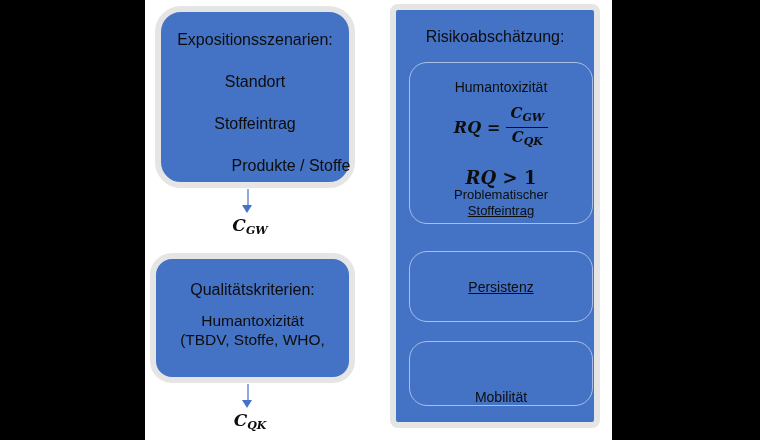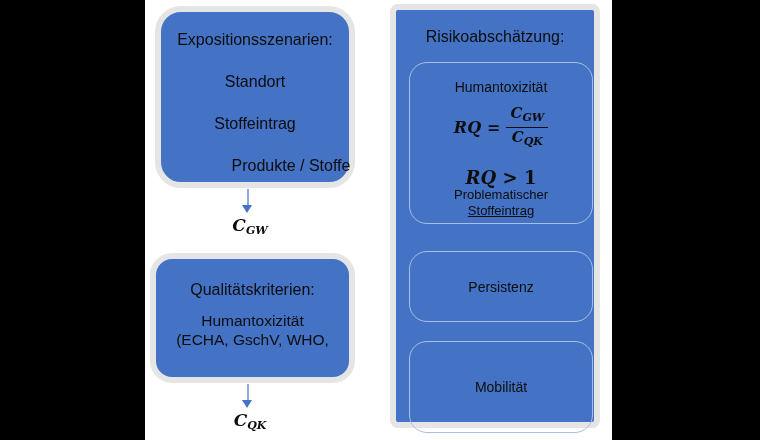--- a/index.html
+++ b/index.html
@@ -14,22 +14,22 @@
 
   .line{position:absolute;left:0;width:100%;text-align:center;}
   .t16{font-size:16px;line-height:18px;}
   .t15{font-size:15.5px;line-height:19px;}
   .t14{font-size:14px;line-height:16px;}
   .t13{font-size:13px;line-height:16px;}
 
   .card{position:absolute;left:13px;width:184px;border:1.5px solid #a9bfe6;border-radius:18px;
         box-sizing:border-box;background:transparent;}
   .card1{top:52px;height:162px;}
-  .card2{top:241px;height:71px;display:flex;align-items:center;justify-content:center;}
-  .card3{top:331px;height:92px;display:flex;align-items:center;justify-content:center;}
+  .card2{top:241px;height:71px;display:flex;align-items:center;justify-content:center;text-decoration:underline;}
+  .card3{top:331px;height:65px;display:flex;align-items:flex-end;justify-content:center;}
 
   .arrow-line{position:absolute;width:1.5px;background:#8faadc;}
   .arrow-head{position:absolute;width:0;height:0;border-left:5.5px solid transparent;
               border-right:5.5px solid transparent;border-top:8px solid #4472C4;}
 
   .math{font-family:"DejaVu Serif",serif;font-weight:bold;font-style:italic;}
   .msub{font-size:11px;font-style:italic;vertical-align:-3px;letter-spacing:0;}
   .clabel{position:absolute;width:90px;text-align:center;font-size:17px;}
 
   .formula{position:absolute;left:0;top:42px;width:100%;display:flex;align-items:center;
@@ -54,21 +54,21 @@
 
   <div class="arrow-line" style="left:247px;top:189px;height:17px;"></div>
   <div class="arrow-head" style="left:242px;top:205px;"></div>
   <div class="clabel math" style="left:205px;top:215px;">
     <span>C</span><sub class="msub">GW</sub>
   </div>
 
   <div class="bluebox qual-box">
     <div class="line t16" style="top:22px;">Qualitätskriterien:</div>
     <div class="line t15" style="top:52px;">Humantoxizität</div>
-    <div class="line t15" style="top:71px;">(ECHA, GschV, WHO,</div>
+    <div class="line t15" style="top:71px;">(TBDV, Stoffe, WHO,</div>
   </div>
 
   <div class="arrow-line" style="left:247px;top:384px;height:17px;"></div>
   <div class="arrow-head" style="left:242px;top:400px;"></div>
   <div class="clabel math" style="left:205px;top:410px;">
     <span>C</span><sub class="msub">QK</sub>
   </div>
 
   <div class="bluebox risk-box">
     <div class="line t16" style="top:18px;">Risikoabschätzung:</div>

